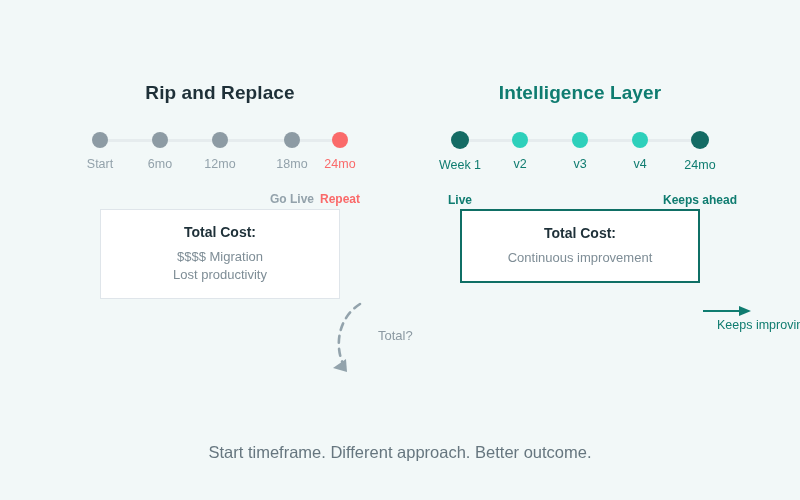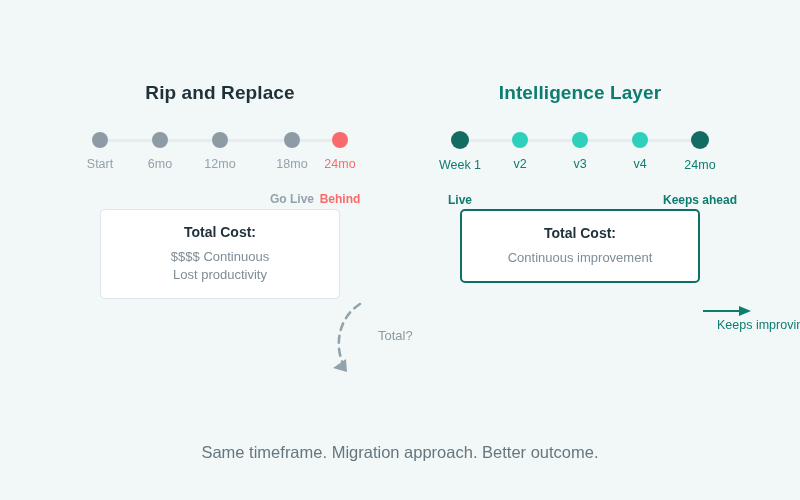--- a/index.html
+++ b/index.html
@@ -98,21 +98,21 @@
   .d-lteal { background: #2ed0bb; }
 
   
   .cost-box {
     position: absolute;
     top: 209px;
     left: 60px;
     width: 240px;
     box-sizing: border-box;
     padding: 14px 10px 14px;
-    border-radius: 5px;
+    border-radius: 0;
     background: #ffffff;
     text-align: center;
   }
   #cost-left  { border: 1.5px solid #dfe5ea; }
   #cost-right { border: 2px solid #0f6f65; }
 
   .cost-title {
     font-size: 14px;
     font-weight: bold;
     color: #1e3038;
@@ -196,27 +196,27 @@
 
       <div class="node" style="left:252px;">
         <div class="dot d-gray"></div>
         <div class="node-label c-gray">18mo</div>
         <div class="node-sub c-gray">Go Live</div>
       </div>
 
       <div class="node" style="left:300px;">
         <div class="dot d-red"></div>
         <div class="node-label c-red">24mo</div>
-        <div class="node-sub c-red">Behind</div>
+        <div class="node-sub c-red">Repeat</div>
       </div>
     </div>
 
     <div class="cost-box" id="cost-left">
       <div class="cost-title">Total Cost:</div>
-      <div class="cost-line">$$$$ Continuous</div>
+      <div class="cost-line">$$$$ Migration</div>
       <div class="cost-line">Lost productivity</div>
     </div>
   </div>
 
   <div class="column" id="col-right">
 
     <div class="col-title" id="title-right">Intelligence Layer</div>
 
     <div class="timeline">
       <div class="rail"></div>
@@ -264,15 +264,15 @@
   </div>
 
   <div id="improve-group" style="left:695px;">
     <svg width="50" height="20" viewBox="0 0 50 20" style="position:absolute;left:8px;top:5px;">
       <line x1="0" y1="10" x2="38" y2="10" stroke="#0f7c70" stroke-width="2"></line>
       <polygon points="48,10 36,5 36,15" fill="#0f7c70"></polygon>
     </svg>
     <div id="improve-label">Keeps improving</div>
   </div>
 
-  <div id="caption">Same timeframe. Migration approach. Better outcome.</div>
+  <div id="caption">Start timeframe. Different approach. Better outcome.</div>
 
 </div>
 
 </body></html>

